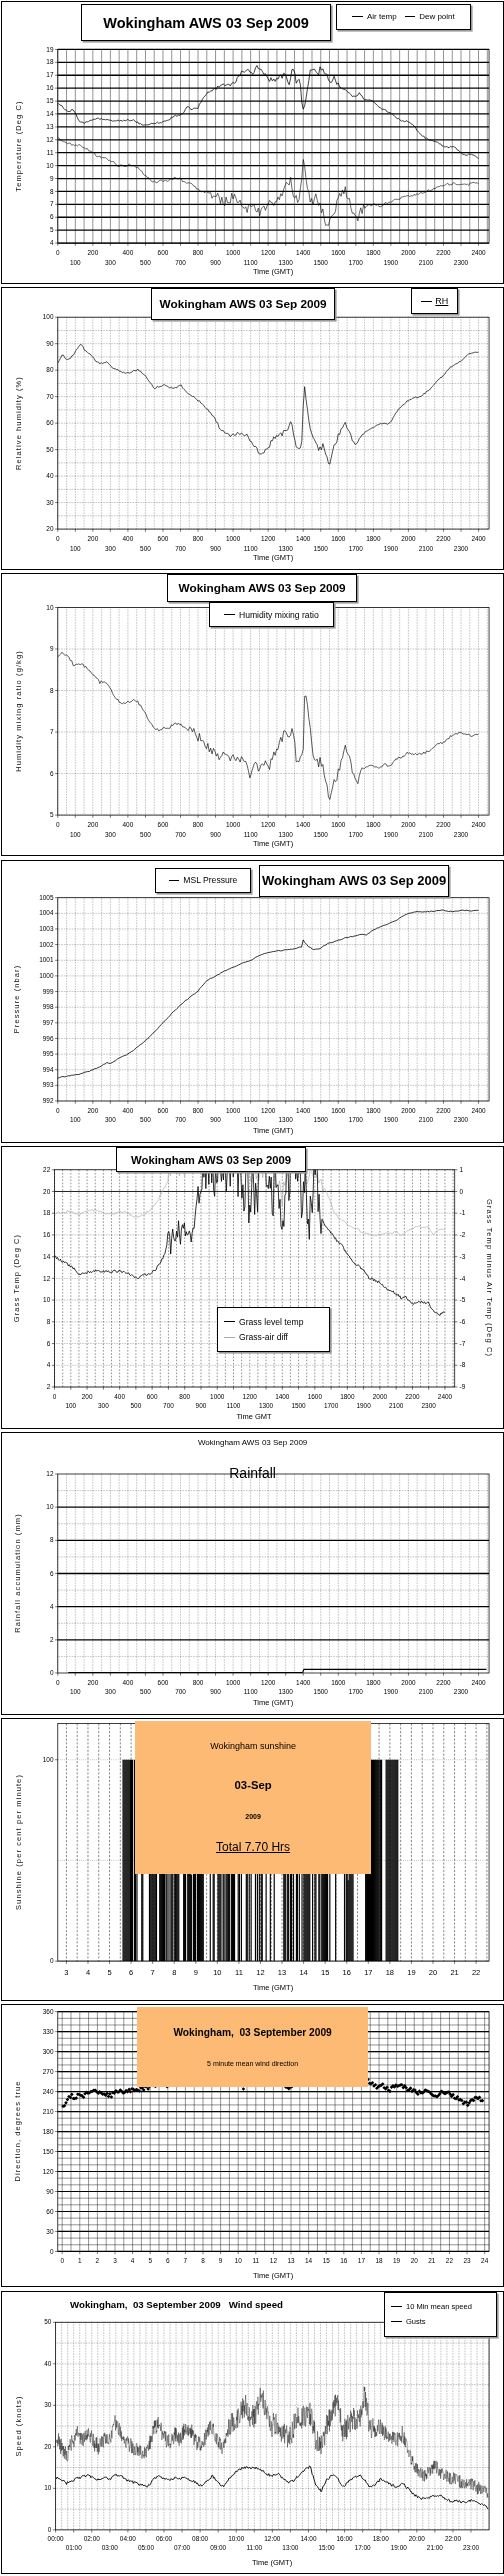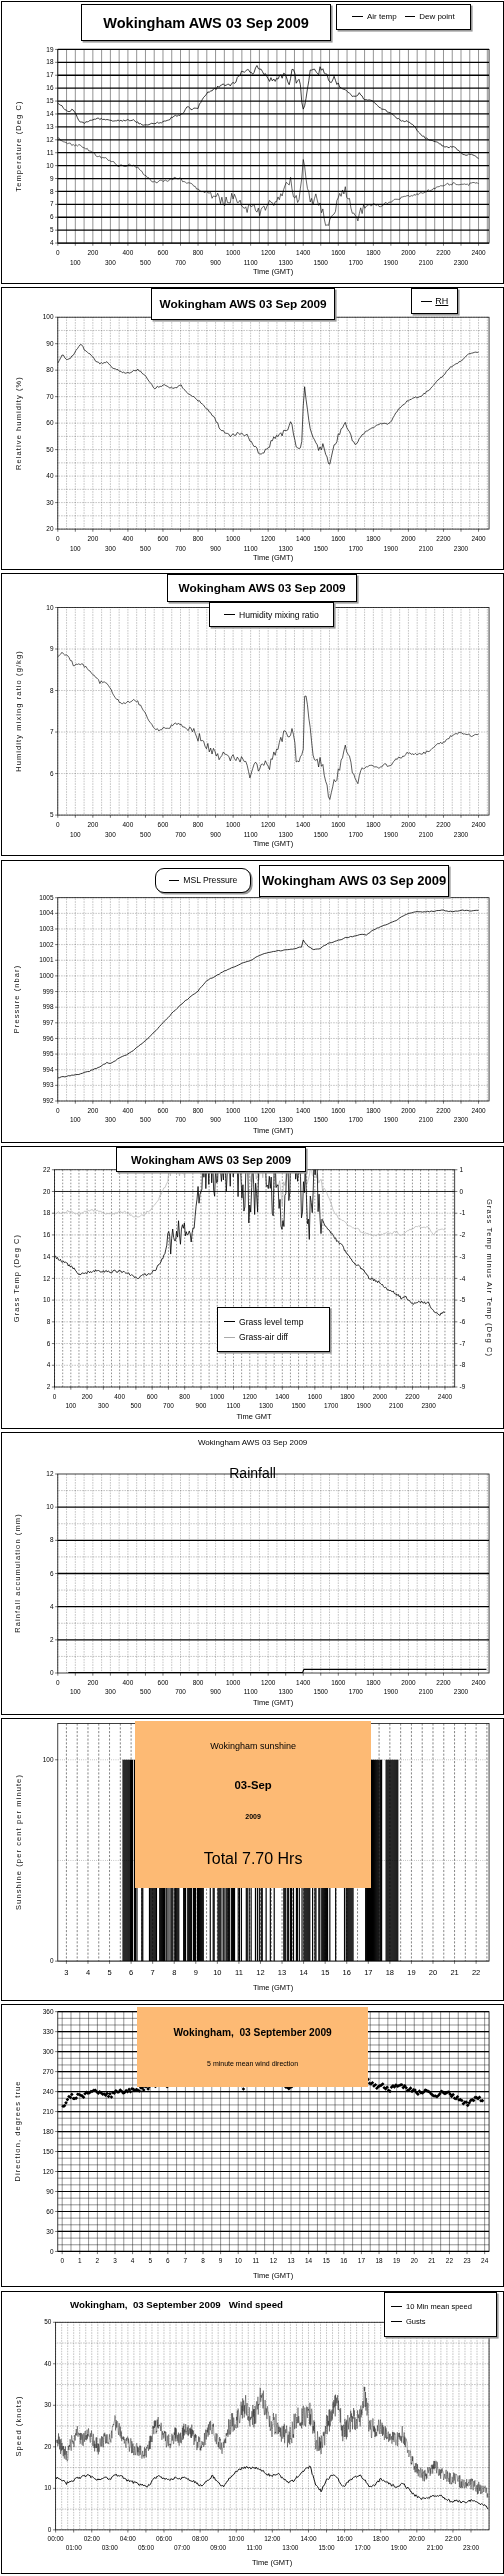--- a/index.html
+++ b/index.html
@@ -635,21 +635,21 @@
         <line x1="659.609756097561" y1="447" x2="659.609756097561" y2="452" stroke="#000" stroke-width="1"></line>
         <text x="659.609756097561" y="487" text-anchor="middle" font-size="12" font-family="&quot;Liberation Sans&quot;,sans-serif" fill="#000">1700</text>
         <line x1="724.9756097560976" y1="447" x2="724.9756097560976" y2="452" stroke="#000" stroke-width="1"></line>
         <text x="724.9756097560976" y="487" text-anchor="middle" font-size="12" font-family="&quot;Liberation Sans&quot;,sans-serif" fill="#000">1900</text>
         <line x1="790.3414634146342" y1="447" x2="790.3414634146342" y2="452" stroke="#000" stroke-width="1"></line>
         <text x="790.3414634146342" y="487" text-anchor="middle" font-size="12" font-family="&quot;Liberation Sans&quot;,sans-serif" fill="#000">2100</text>
         <line x1="855.7073170731708" y1="447" x2="855.7073170731708" y2="452" stroke="#000" stroke-width="1"></line>
         <text x="855.7073170731708" y="487" text-anchor="middle" font-size="12" font-family="&quot;Liberation Sans&quot;,sans-serif" fill="#000">2300</text>
         <path d="M104.0,404.0L107.3,403.5L110.5,401.9L113.8,401.4L117.1,402.0L120.3,401.3L123.6,399.8L126.9,400.2L130.1,398.7L133.4,398.9L136.7,398.0L140.0,397.6L143.2,397.6L146.5,396.2L149.8,395.4L153.0,393.8L156.3,392.9L159.6,392.1L162.8,392.1L166.1,389.5L169.4,388.8L172.6,386.9L175.9,386.4L179.2,384.6L182.4,383.5L185.7,381.2L189.0,378.8L192.2,377.9L195.5,375.1L198.8,376.6L202.0,377.0L205.3,375.4L208.6,373.3L211.9,371.8L215.1,368.7L218.4,367.0L221.7,365.2L224.9,363.7L228.2,362.3L231.5,361.5L234.7,359.2L238.0,357.1L241.3,355.0L244.5,353.3L247.8,350.0L251.1,347.2L254.3,345.1L257.6,342.1L260.9,340.4L264.1,336.8L267.4,334.7L270.7,331.3L274.0,328.7L277.2,324.8L280.5,322.0L283.8,318.2L287.0,315.8L290.3,312.1L293.6,308.0L296.8,304.6L300.1,301.1L303.4,297.6L306.6,294.3L309.9,291.4L313.2,287.9L316.4,283.5L319.7,280.1L323.0,278.0L326.2,274.5L329.5,271.5L332.8,267.6L336.0,265.8L339.3,262.0L342.6,259.2L345.9,257.8L349.1,254.5L352.4,251.6L355.7,249.0L358.9,247.2L362.2,244.8L365.5,242.2L368.7,237.2L372.0,233.9L375.3,230.3L378.5,226.4L381.8,222.5L385.1,221.0L388.3,218.4L391.6,217.9L394.9,216.2L398.1,214.4L401.4,211.7L404.7,211.0L408.0,208.0L411.2,206.6L414.5,204.4L417.8,203.8L421.0,201.8L424.3,200.6L427.6,198.8L430.8,197.6L434.1,196.7L437.4,195.1L440.6,193.6L443.9,192.0L447.2,190.1L450.4,189.0L453.7,188.1L457.0,186.9L460.2,186.2L463.5,185.1L466.8,183.4L470.0,181.3L473.3,178.8L476.6,177.3L479.9,175.8L483.1,174.5L486.4,173.1L489.7,171.9L492.9,171.3L496.2,170.3L499.5,169.8L502.7,169.1L506.0,168.2L509.3,168.1L512.5,166.9L515.8,166.4L519.1,167.2L522.3,166.8L525.6,165.4L528.9,165.1L532.1,164.9L535.4,164.6L538.7,163.9L542.0,164.0L545.2,163.1L548.5,162.7L551.8,161.0L555.0,160.0L558.3,160.2L561.6,146.8L564.8,151.8L568.1,155.4L571.4,159.4L574.6,160.6L577.9,163.3L581.2,164.8L584.4,164.0L587.7,163.6L591.0,163.6L594.2,162.3L597.5,159.2L600.8,157.1L604.0,156.1L607.3,153.3L610.6,152.1L613.9,151.8L617.1,151.1L620.4,149.4L623.7,148.4L626.9,147.0L630.2,146.7L633.5,145.9L636.7,144.1L640.0,142.1L643.3,142.5L646.5,142.0L649.8,140.2L653.1,140.9L656.3,139.6L659.6,139.0L662.9,138.2L666.1,137.0L669.4,136.4L672.7,136.3L676.0,136.9L679.2,137.7L682.5,135.0L685.8,133.3L689.0,129.6L692.3,128.2L695.6,127.0L698.8,124.7L702.1,124.0L705.4,122.2L708.6,121.0L711.9,119.4L715.2,118.8L718.4,117.6L721.7,116.0L725.0,114.1L728.2,113.1L731.5,111.7L734.8,110.7L738.0,108.5L741.3,105.8L744.6,103.6L747.9,102.1L751.1,100.3L754.4,98.9L757.7,97.5L760.9,96.7L764.2,96.2L767.5,95.0L770.7,94.4L774.0,93.7L777.3,94.3L780.5,94.1L783.8,94.9L787.1,94.1L790.3,94.5L793.6,93.3L796.9,94.4L800.1,92.8L803.4,93.6L806.7,93.5L810.0,92.1L813.2,91.9L816.5,91.8L819.8,91.0L823.0,91.1L826.3,92.6L829.6,92.7L832.8,93.8L836.1,93.1L839.4,94.0L842.6,93.6L845.9,92.8L849.2,93.1L852.4,92.4L855.7,91.6L859.0,91.0L862.2,92.1L865.5,91.5L868.8,91.8L872.0,92.9L875.3,92.7L878.6,92.1L881.9,91.7L885.1,91.5L888.4,91.7" fill="none" stroke="#000000" stroke-width="1.5" clip-path="url(#clip3)"></path>
       </svg></div>
-  <div class="obox legend" style="left:153px;top:7.5px;width:94px;height:22.5px;font-size:8.6px;border-radius:9px;">
+  <div class="obox legend" style="left:153px;top:7.5px;width:94px;height:22.5px;font-size:8.6px;">
     <span class="li">
         <span class="sw" style="border-top: 1.1px solid rgb(0, 0, 0);"></span>
         <span>MSL Pressure</span>
       </span>
   </div>
   <div class="obox" style="left:257px;top:4.3px;width:188px;height:30px;font-size:13px;font-weight:bold;"><span>Wokingham AWS 03 Sep 2009</span></div>
   <div class="ylab" style="left:14px;top:138px;">Pressure (nbar)</div>
   <div class="xlab" style="left:271px;top:265px;">Time (GMT)</div>
 </div>
 
@@ -1236,21 +1236,21 @@
         <rect x="729.5120000000005" y="75.57627118644068" width="2.159000000000083" height="375.4237288135593" fill="#000000" clip-path="url(#clip6)"></rect>
         <rect x="731.3210000000006" y="75.57627118644068" width="2.159000000000083" height="375.4237288135593" fill="#000000" clip-path="url(#clip6)"></rect>
         <rect x="733.1300000000007" y="75.57627118644068" width="2.159000000000083" height="375.4237288135593" fill="#000000" clip-path="url(#clip6)"></rect>
         <rect x="734.9390000000008" y="75.57627118644068" width="2.159000000000083" height="375.4237288135593" fill="#000000" clip-path="url(#clip6)"></rect>
         <rect x="736.7480000000008" y="75.57627118644068" width="2.159000000000083" height="375.4237288135593" fill="#000000" clip-path="url(#clip6)"></rect>
       </svg></div>
   <div class="wtitle" style="left:133px;top:2.1px;width:236px;">
     <div style="font-size:9px;">Wokingham sunshine</div>
     <div style="font-size:11.3px;font-weight:bold;margin-top:8px;">03-Sep</div>
     <div style="font-size:7px;font-weight:bold;margin-top:2.1px;">2009</div>
-    <div style="font-size:16px;margin-top:10px;">Total 7.70 Hrs</div>
+    <div style="font-size:12px;margin-top:0;text-decoration:underline;">Total 7.70 Hrs</div>
   </div>
   <div class="ylab" style="left:16px;top:123px;">Sunshine (per cent per minute)</div>
   <div class="xlab" style="left:271px;top:264px;">Time (GMT)</div>
 </div>
 
 <div class="panel">
   <div class="plot"><svg width="501" height="281" viewBox="0 0 934 523">
         <line x1="112.20408163265306" y1="12" x2="112.20408163265306" y2="459" stroke="#000" stroke-width="0.8"></line>
         <line x1="128.6122448979592" y1="12" x2="128.6122448979592" y2="459" stroke="#000" stroke-width="0.8"></line>
         <line x1="145.0204081632653" y1="12" x2="145.0204081632653" y2="459" stroke="#000" stroke-width="0.8"></line>

